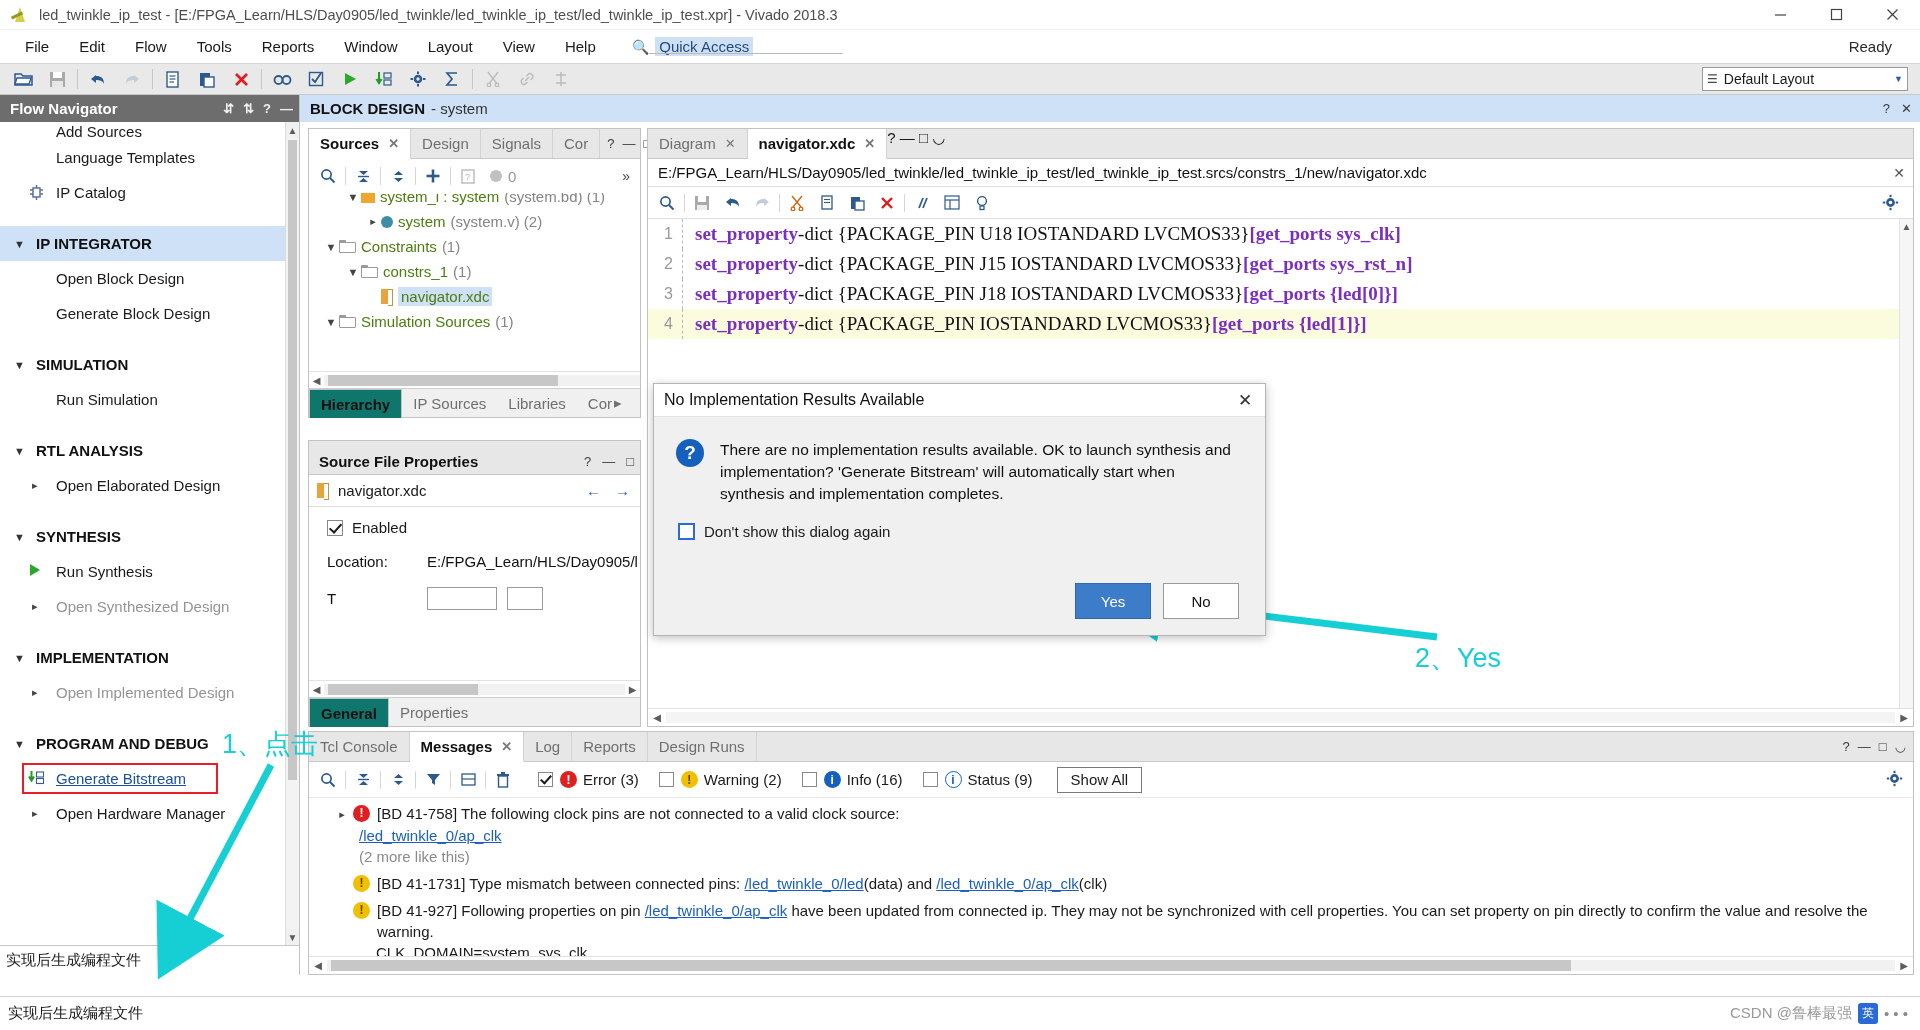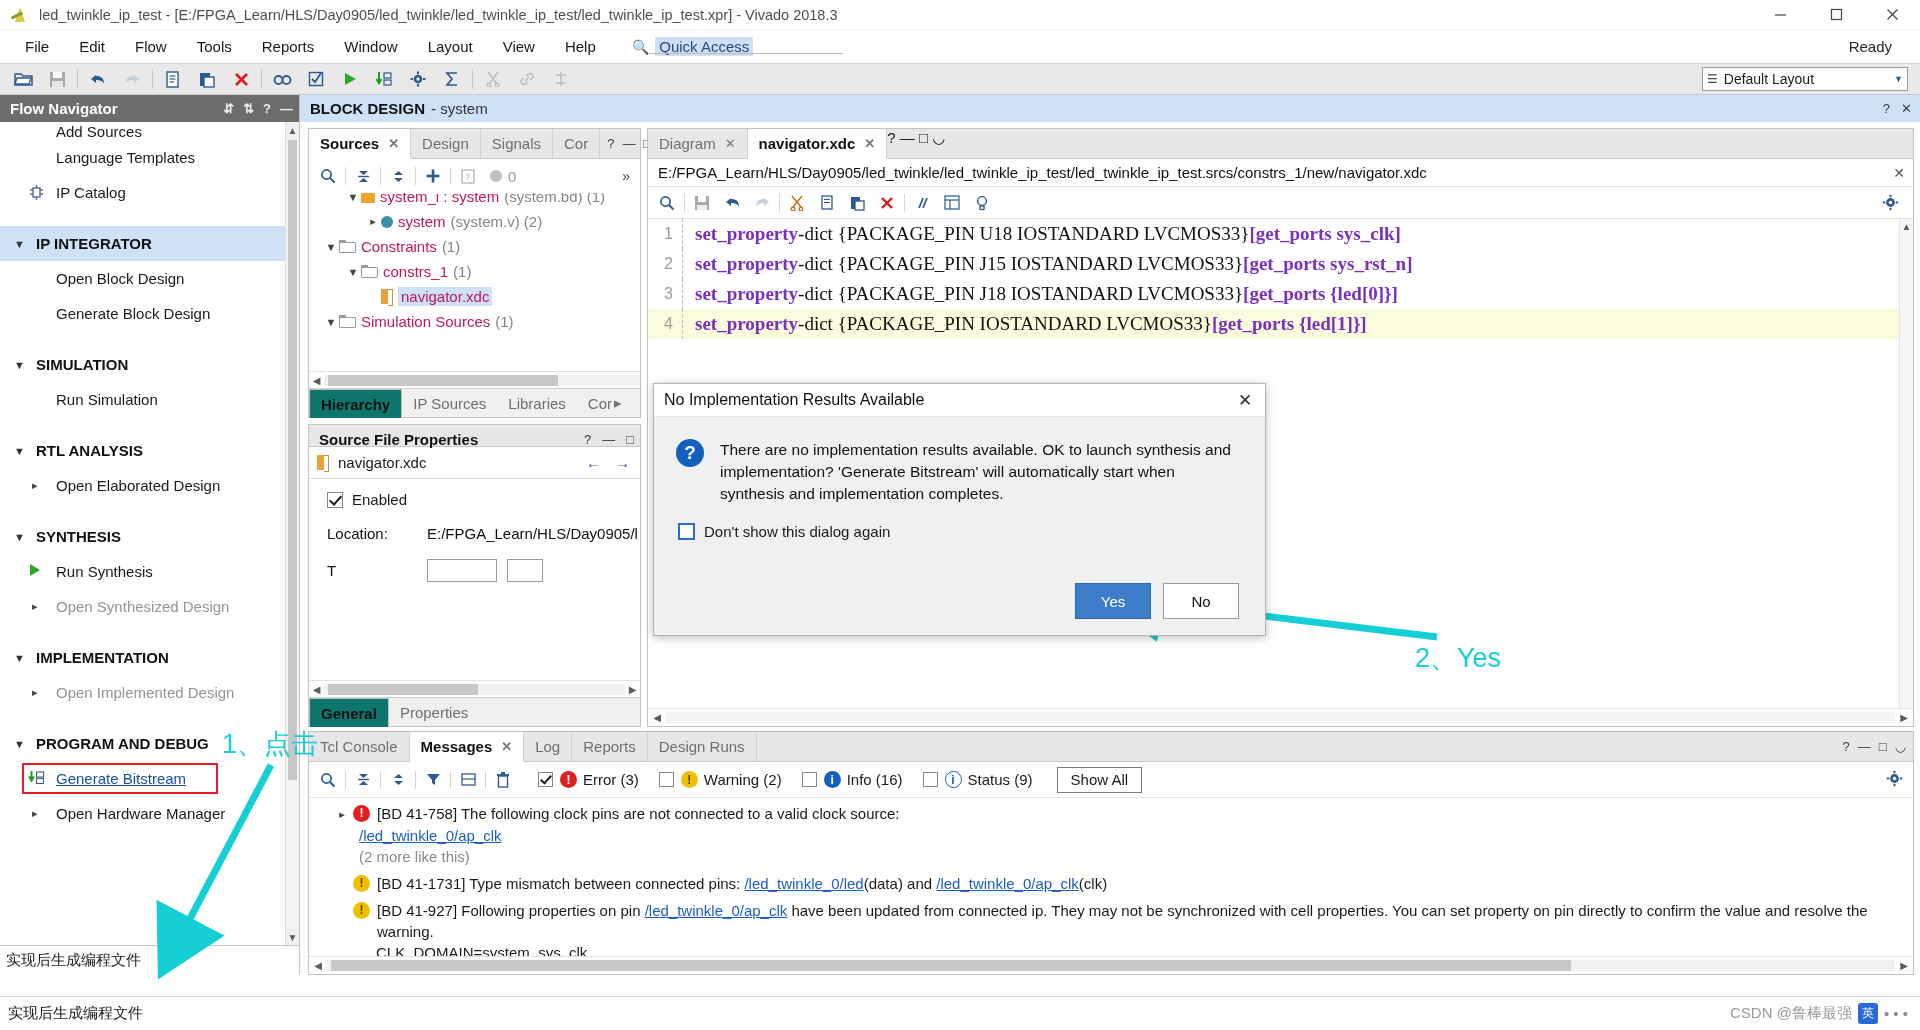--- a/index.html
+++ b/index.html
@@ -163,21 +163,21 @@
   }
   .bd-header b { font-weight: bold; }
   .bd-header .sub { color: #333; font-weight: normal; }
   .bd-hdr-icons { margin-left: auto; display: flex; gap: 11px; color: #3b3b3b; font-size: 13px; }
 
   .upper { display: flex; flex: none; height: 605px; min-height: 0; }
 
   
   .srccol { width: 345px; flex: none; display: flex; flex-direction: column;
             background: #fff; }
-  .panelbox { border: 1px solid #c2c2c2; margin: 6px 4px 0 8px; background:#fff;
+  .panelbox { border: 1px solid #c2c2c2; margin: 6px 4px 16px 8px; background:#fff;
               display: flex; flex-direction: column; min-height: 0; }
   .tabrow { height: 30px; background: #e7e7e7; display: flex; align-items: stretch;
             border-bottom: 1px solid #c9c9c9; }
   .tab {
     display: flex; align-items: center; padding: 0 11px; font-size: 15px;
     color: #6f6f6f; border-right: 1px solid #d2d2d2; white-space: nowrap;
   }
   .tab.active { background: #ffffff; color: #111; font-weight: bold;
                 border-bottom: 1px solid #fff; margin-bottom: -1px; }
   .tab .x { margin-left: 9px; color: #777; font-size: 13px; }
@@ -188,21 +188,21 @@
              background: #fff; }
   .trbtn { width: 30px; height: 26px; display:flex; align-items:center;
            justify-content:center; color: #2d4f7c; }
   .trbtn.dim { color: #b4b4b4; }
   .trsep { width:1px; height:18px; background:#d6d6d6; margin:0 2px; }
 
   .tree { flex: 1; overflow: hidden; font-size: 15px; position: relative;
           background:#fff; }
   .tnode { display: flex; align-items: center; height: 25px; white-space: nowrap; }
   .tnode .chev { width: 16px; text-align: center; color: #444; font-size: 11px; }
-  .tnode .lbl { color: #be185d; }
+  .tnode .lbl { color: #4d7c0f; }
   .tnode .dim { color: #858585; }
   .sel { background: #cfe1f7; padding: 1px 3px; }
   .folder-ic { width: 17px; height: 13px; margin-right: 5px; position: relative; flex:none; }
   .folder-ic:before { content:""; position:absolute; inset:2px 0 0 0;
       border:1.4px solid #9a9a9a; border-radius:1px; }
   .folder-ic:after { content:""; position:absolute; left:0; top:0; width:7px; height:3px;
       background:#9a9a9a; border-radius:1px 1px 0 0; }
   .file-ic { width: 12px; height: 15px; margin-right: 5px; background:#e8a33d;
              border-right: 4px solid #fff; position: relative; flex:none; }
   .file-ic:after { content:""; position:absolute; right:-4px; top:0; width:4px; height:15px;
@@ -213,21 +213,21 @@
   .hscroll .arr { width: 15px; text-align:center; font-size:10px; color:#5c5c5c; }
   .hscroll .trackw { flex:1; height: 11px; background:#f1f1f1; position:relative; }
   .hscroll .thumb { position:absolute; top:0; bottom:0; background:#c7c7c7; }
 
   .btabrow { height: 29px; background:#f0f0f0; display:flex; align-items:stretch;
              border-top: 1px solid #cfcfcf; }
   .btab { display:flex; align-items:center; padding:0 11px; font-size:15px; color:#6f6f6f; }
   .btab.active { background:#0f766e; color:#111; font-weight:bold;
                  border: 1px solid #c2c2c2; border-bottom:none; margin-bottom:-1px; }
 
-  .prophdr { height: 22px; background:#e7e7e7; display:flex; align-items:center;
+  .prophdr { height: 34px; background:#e7e7e7; display:flex; align-items:center;
              padding: 8px 6px 0 10px; font-size:15px; font-weight:bold; color:#111;
              border-bottom:1px solid #c9c9c9; }
   .prophdr .ico { margin-left:auto; display:flex; gap:11px; color:#3b3b3b;
                   font-weight:normal; font-size:13px; }
   .propfile { height: 32px; display:flex; align-items:center; padding-left:8px;
               font-size:15px; border-bottom:1px solid #dcdcdc; }
   .propfile .navs { margin-left:auto; display:flex; gap:14px; padding-right:10px;
                     color:#2b5b9e; font-size:15px; }
   .propbody { flex:1; padding: 12px 0 0 18px; font-size:15px; overflow:hidden; }
   .proprow { display:flex; align-items:center; margin-bottom:17px; }

